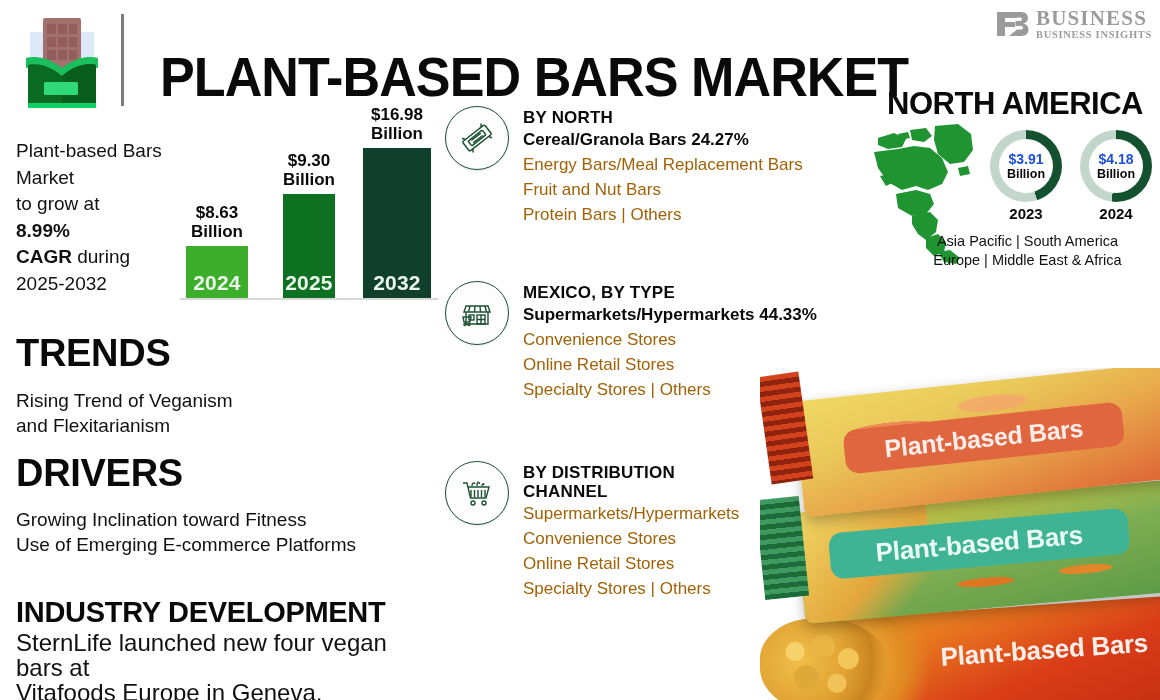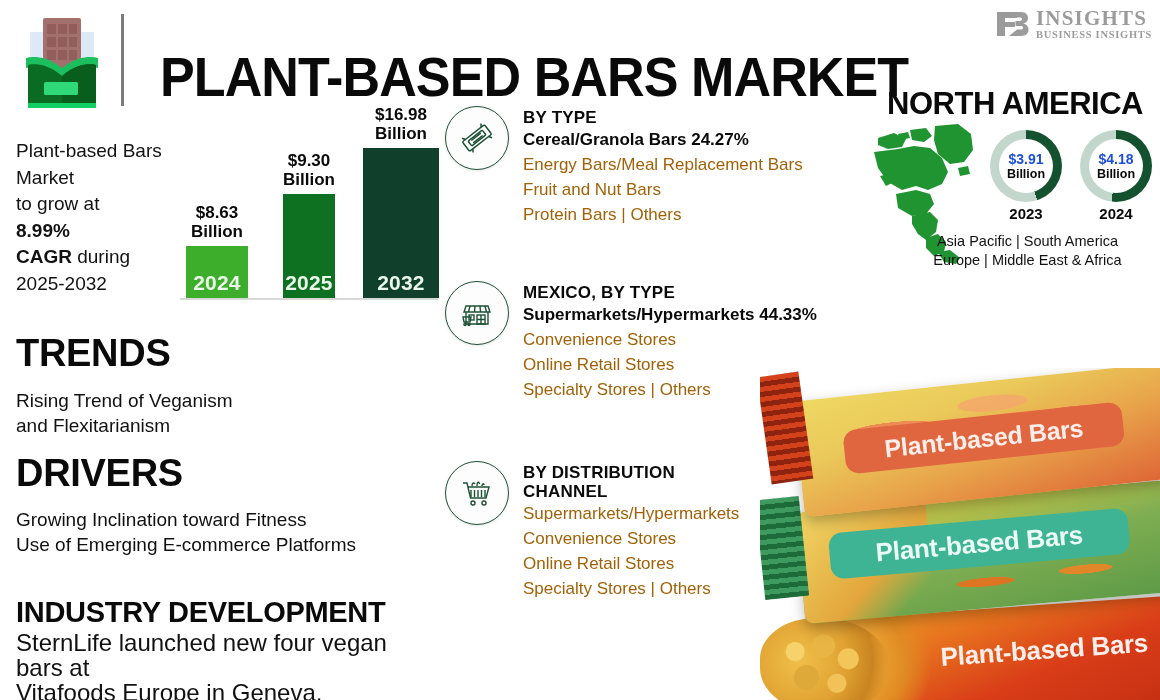--- a/index.html
+++ b/index.html
@@ -105,21 +105,21 @@
   <div class="divider"></div>
 
   <h1 class="main-title">PLANT-BASED BARS MARKET</h1>
 
   <div class="fbi-logo">
     <svg width="34" height="28" viewBox="0 0 34 28">
       <path d="M2 2 L22 2 L22 8 L10 8 L10 12 L20 12 L20 17 L10 17 L10 26 L2 26 Z" fill="#9b9b9b"></path>
       <path d="M14 2 L26 2 C31 2 33 5 33 8 C33 11 31 13 28 13.6 C31.5 14.2 33.5 16.3 33.5 19.6 C33.5 23.5 31 26 26 26 L14 26 L22 19.5 L26 19.5 C27.2 19.5 28 18.8 28 17.7 C28 16.7 27.2 16 26 16 L20.5 16 L20.5 11 L25 11 C26.2 11 27 10.3 27 9.3 C27 8.3 26.2 7.6 25 7.6 L22 7.6 Z" fill="#9b9b9b"></path>
     </svg>
     <div class="fbi-text">
-      <div class="fbi-name">INSIGHTS</div>
+      <div class="fbi-name">BUSINESS</div>
       <div class="fbi-sub">BUSINESS INSIGHTS</div>
     </div>
   </div>
 
   <div class="intro">
     <div>Plant-based Bars</div>
     <div>Market</div>
     <div>to grow at</div>
     <div><b>8.99%</b></div>
     <div><b>CAGR</b><span> during</span></div>
@@ -140,21 +140,21 @@
 
     <div class="bar-col" style="left:94px;width:52px;margin-left:9px;">
       <div class="bar-label">
         <span>$9.30</span><br><span>Billion</span>
       </div>
       <div class="bar-rect" style="height:104px;background:#0E7021;">
         <div class="bar-year">2025</div>
       </div>
     </div>
 
-    <div class="bar-col" style="left:183px;width:76px;">
+    <div class="bar-col" style="left:183px;width:68px;">
       <div class="bar-label">
         <span>$16.98</span><br><span>Billion</span>
       </div>
       <div class="bar-rect" style="height:150px;background:#10402B;">
         <div class="bar-year">2032</div>
       </div>
     </div>
   </div>
 
   <div class="seg" style="left:445px;top:106px;">
@@ -162,21 +162,21 @@
       <svg width="36" height="36" viewBox="0 0 36 36">
         <g transform="rotate(-38 18 18)" fill="none" stroke="#1c5134" stroke-width="1.5">
           <rect x="4" y="12" width="28" height="12" rx="1.5"></rect>
           <path d="M8 12 L6 9 M8 24 L6 27 M28 12 L30 9 M28 24 L30 27"></path>
           <rect x="9" y="15" width="18" height="6" rx="1"></rect>
           <path d="M12 16.5 h12 M12 19.5 h12"></path>
         </g>
       </svg>
     </div>
     <div class="seg-body">
-      <div class="seg-title">BY TYPE</div>
+      <div class="seg-title">BY NORTH</div>
       <div class="seg-lead">Cereal/Granola Bars 24.27%</div>
       <div class="seg-item">Energy Bars/Meal Replacement Bars</div>
       <div class="seg-item">Fruit and Nut Bars</div>
       <div class="seg-item">Protein Bars  |  Others</div>
     </div>
   </div>
 
   <div class="seg" style="left:445px;top:281px;">
     <div class="seg-icon">
       <svg width="36" height="36" viewBox="0 0 36 36" fill="none" stroke="#1c5134" stroke-width="1.4">

